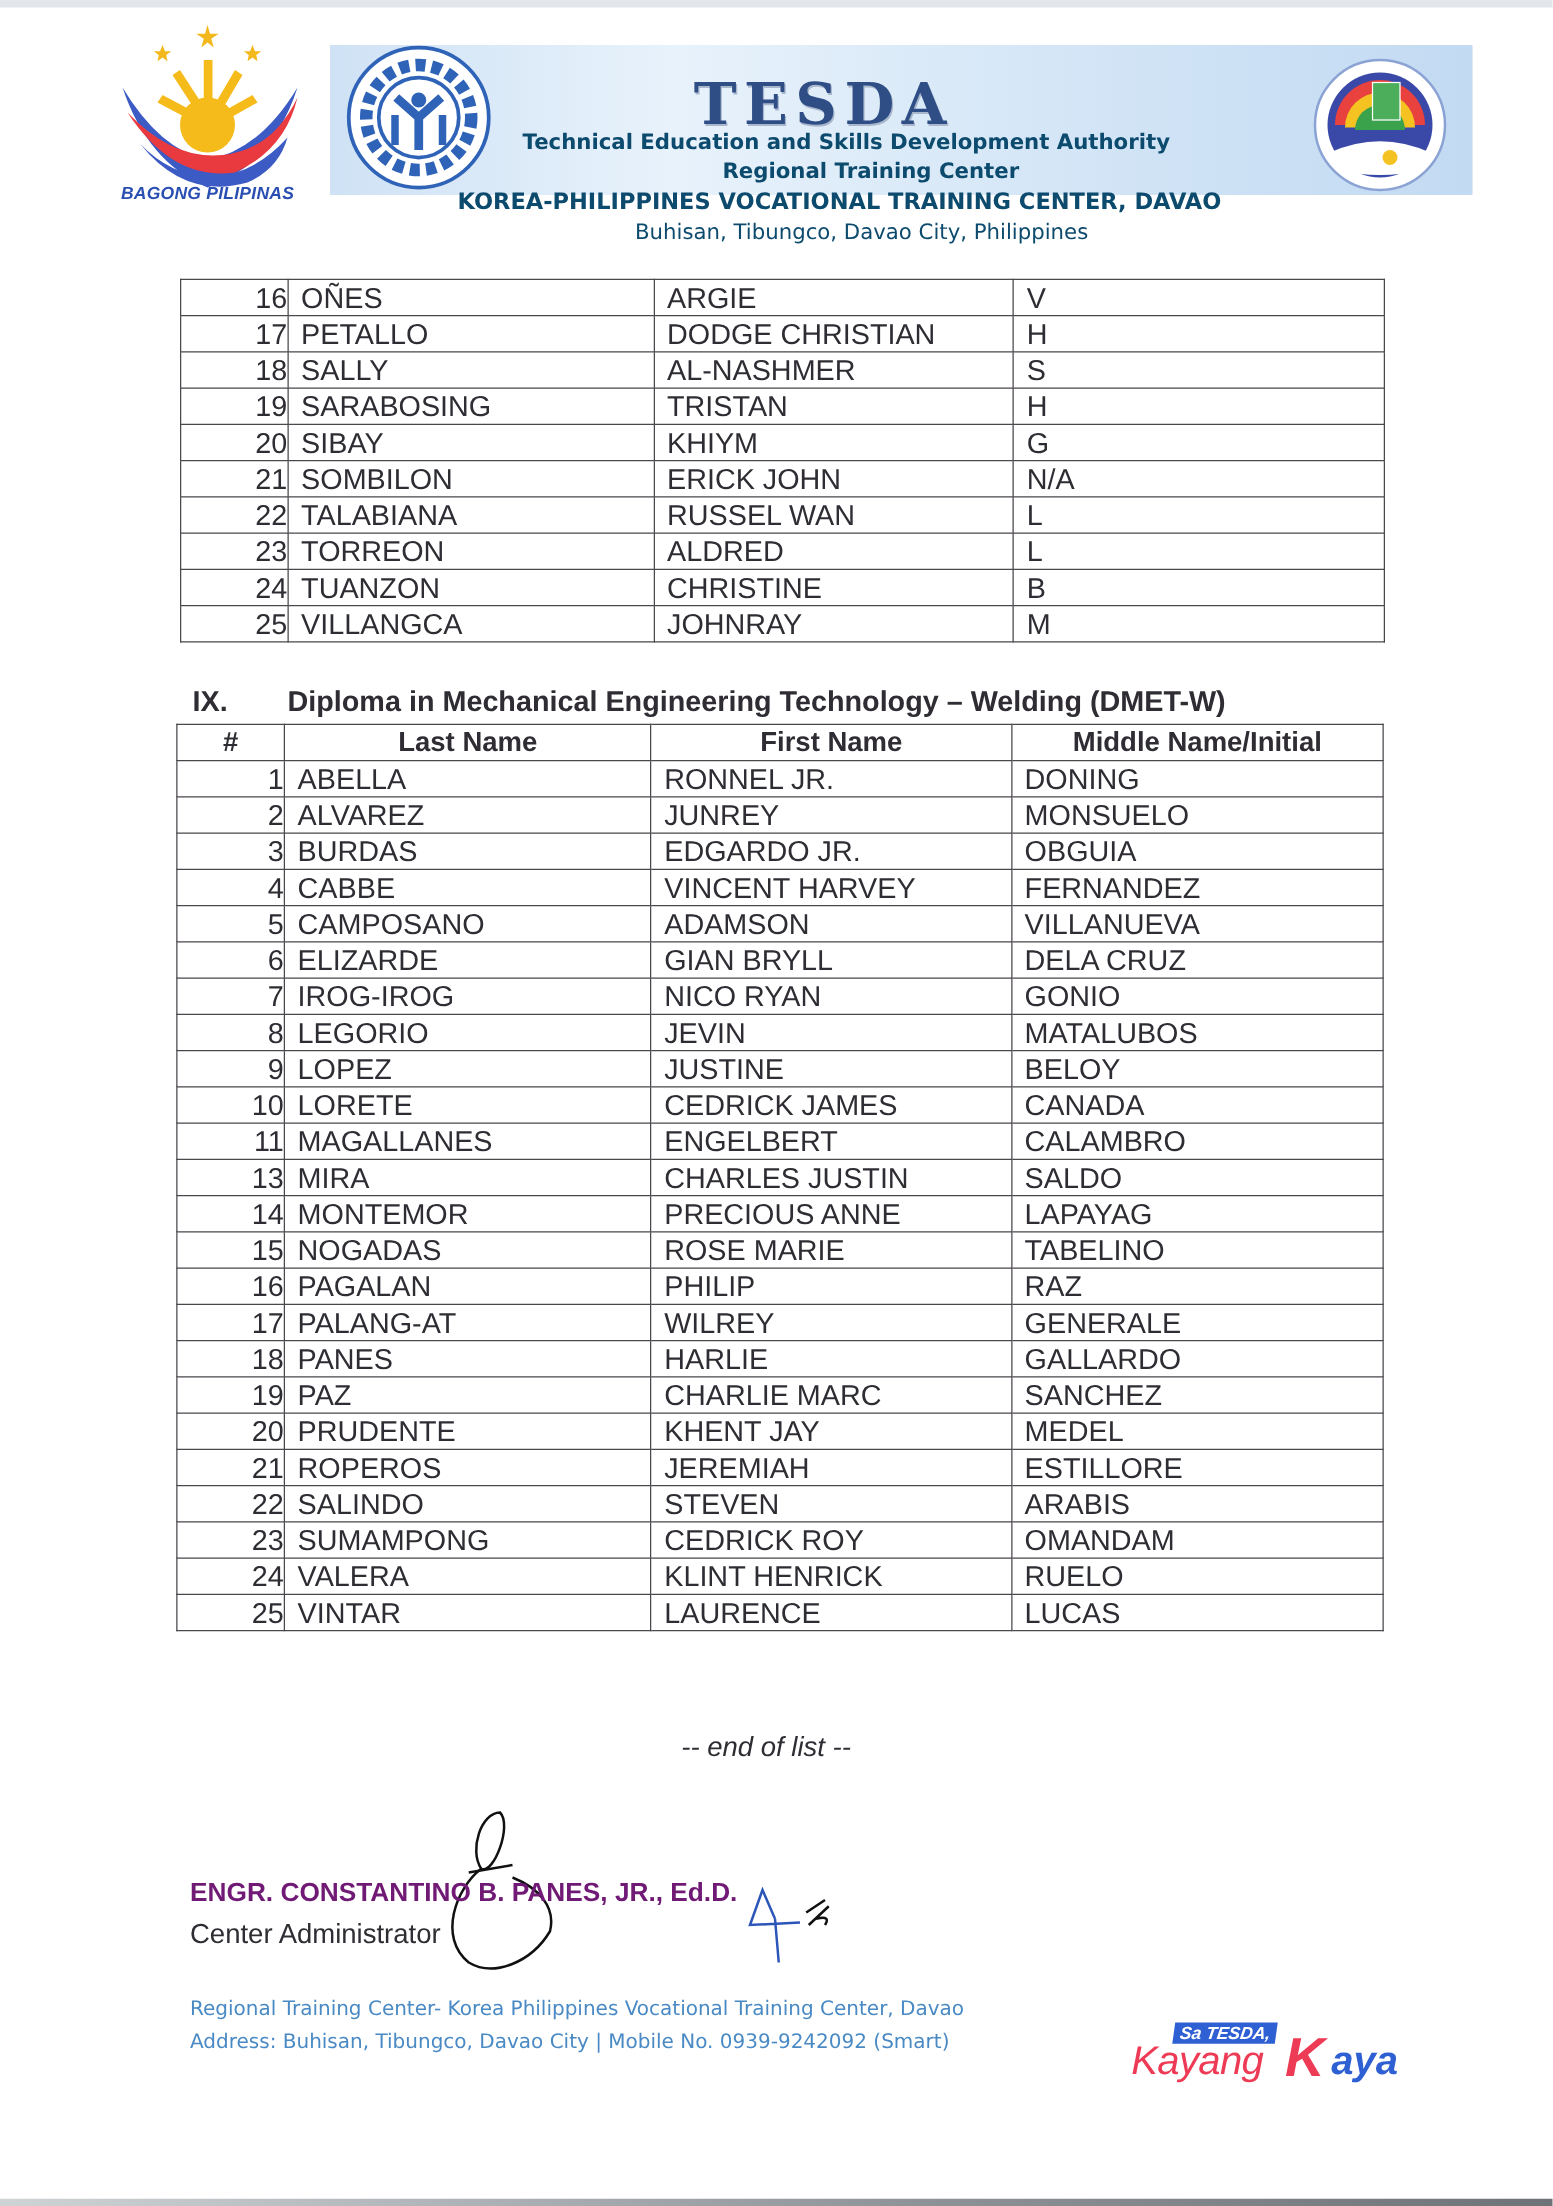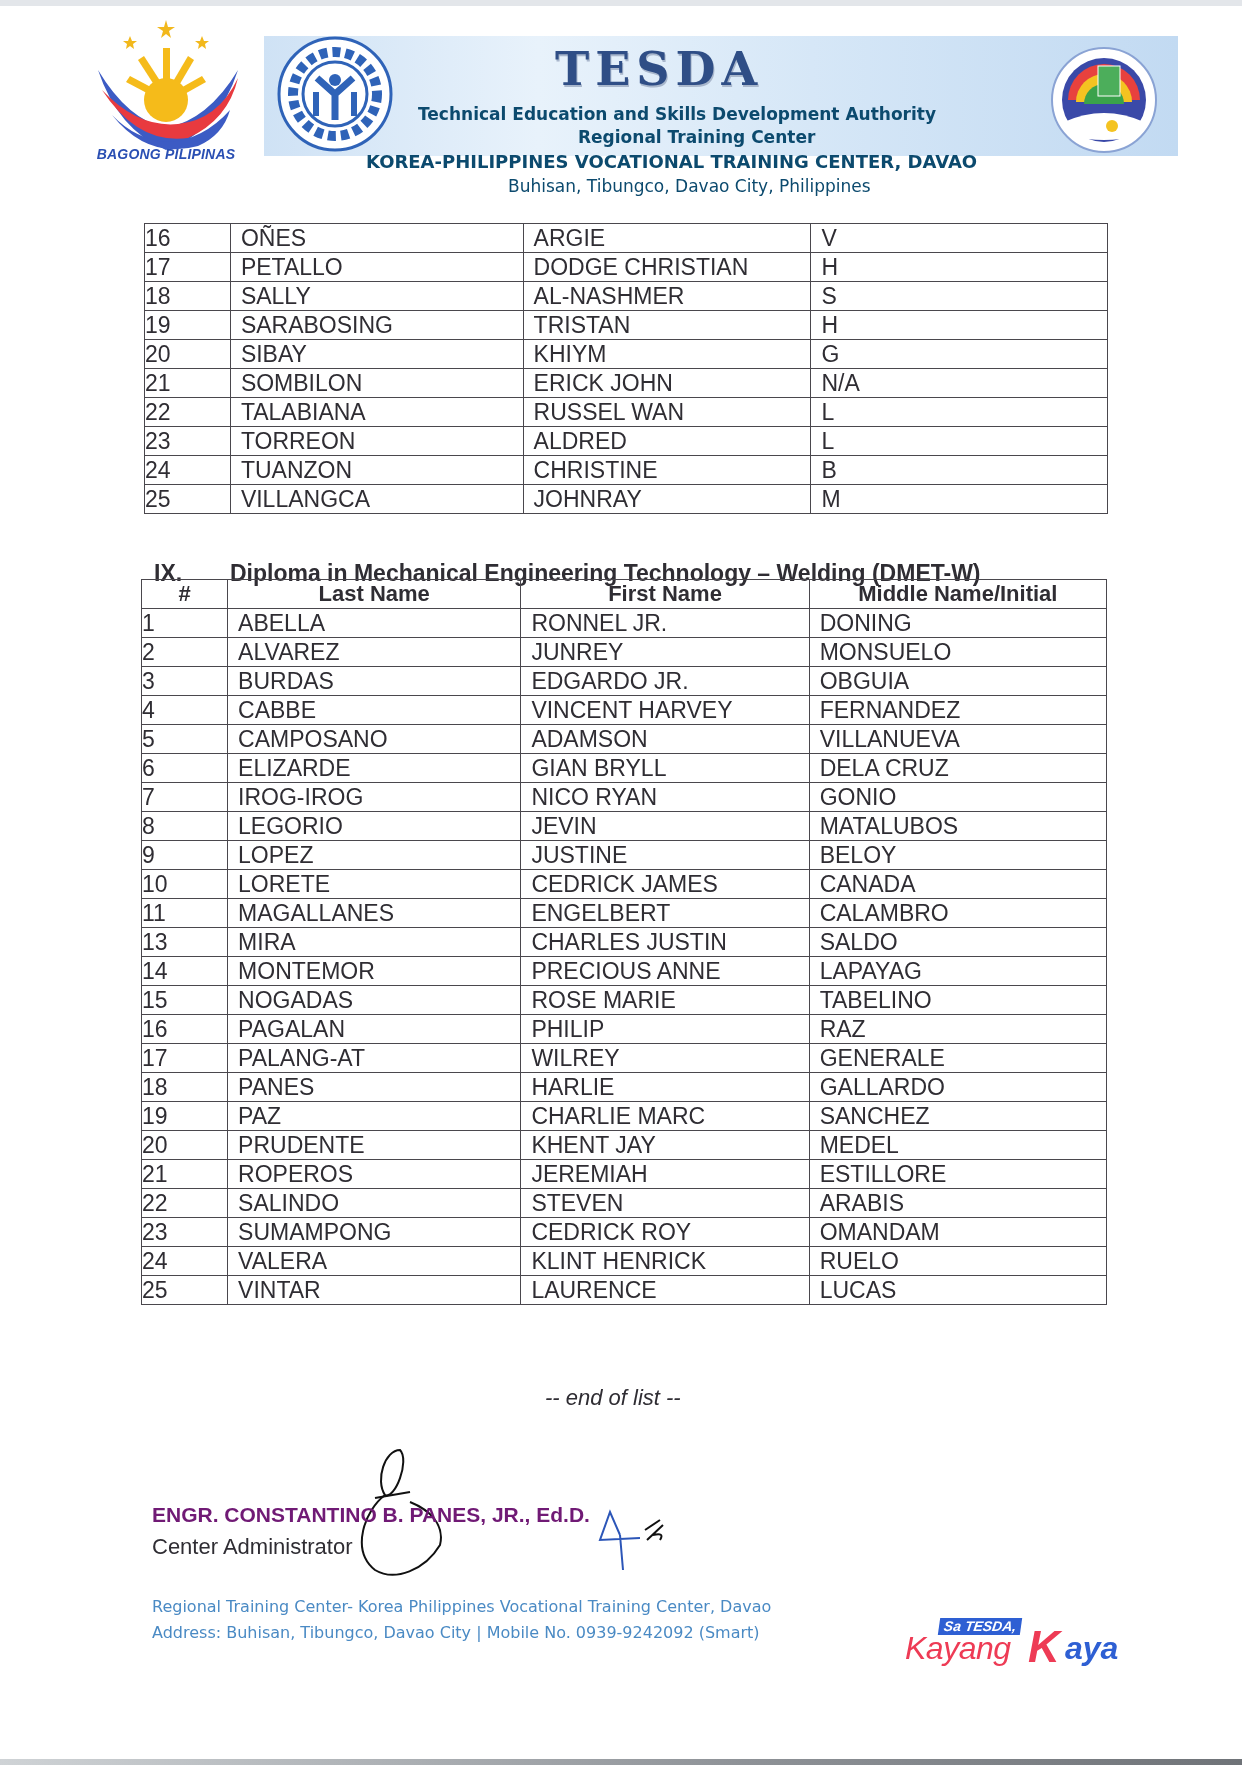--- a/index.html
+++ b/index.html
@@ -13,37 +13,37 @@
     .page-edge-bottom { position:absolute; left:0; bottom:0; width:1242px; height:6px; background:linear-gradient(90deg,#cfd3d6,#8e9297 60%,#6f7378); }
 
     
     .hdr { position:absolute; left:0; top:0; width:1242px; height:210px; }
     .bp-logo { position:absolute; left:78px; top:20px; width:180px; height:150px; }
     .bp-text { position:absolute; left:76px; top:146px; width:180px; text-align:center; font-weight:bold; font-style:italic; color:#2a4fb3; font-size:14px; letter-spacing:0.2px; }
     .banner { position:absolute; left:264px; top:36px; width:914px; height:120px;
       background: linear-gradient(90deg, #cfe2f5 0%, #e8f2fb 30%, #d6e7f7 60%, #c2daf2 100%); }
     .tesda-seal { position:absolute; left:272px; top:34px; width:126px; height:120px; }
     .kp-seal { position:absolute; left:1038px; top:44px; width:132px; height:112px; }
-    .tesda-word { position:absolute; left:555px; top:42px; font-family:"DejaVu Serif", serif; font-weight:bold; font-size:46px; color:#2f4e86; letter-spacing:6px; text-shadow: 1px 2px 0 #a9b7cc; }
+    .tesda-word { position:absolute; left:555px; top:56px; font-family:"DejaVu Serif", serif; font-weight:bold; font-size:46px; color:#2f4e86; letter-spacing:6px; text-shadow: 1px 2px 0 #a9b7cc; }
     .hdr-line { position:absolute; white-space:nowrap; font-family:"DejaVu Sans", sans-serif; color:#0c4a6e; }
     .hl1 { left:418px; top:104px; font-size:17px; font-weight:bold; }
     .hl2 { left:578px; top:127px; font-size:17px; font-weight:bold; }
     .hl3 { left:366px; top:151px; font-size:18px; font-weight:bold; }
     .hl4 { left:508px; top:176px; font-size:17px; }
 
     
     table.roster { position:absolute; border-collapse:collapse; font-size:23px; color:#2f2d33; }
     table.roster td, table.roster th { border:1.5px solid #4a474d; padding:0 0 0 10px; height:28px; line-height:28px; white-space:nowrap; }
-    table.roster td.num { text-align:left; padding:0; }
+    table.roster td.num { text-align:right; padding:0; }
     table.roster th { font-weight:bold; text-align:center; padding:0; font-size:22px; }
     .t1 { left:144px; top:223px; width:964px; }
     .t2 { left:141px; top:579px; width:966px; }
     col.c0 { width:86px; } col.c1 { width:293px; } col.c2 { width:288px; } col.c3 { width:297px; }
 
-    .section-title { position:absolute; left:154px; top:548px; font-size:23px; font-weight:bold; white-space:nowrap; color:#2f2d33;margin-top:12px; }
+    .section-title { position:absolute; left:154px; top:548px; font-size:23px; font-weight:bold; white-space:nowrap; color:#2f2d33; }
     .section-title .roman { display:inline-block; width:76px; }
 
     .end-list { position:absolute; left:545px; top:1385px; font-size:22px; font-style:italic; color:#2f2d33; }
 
     .signer-name { position:absolute; left:152px; top:1503px; font-size:21px; font-weight:bold; white-space:nowrap; color:#701a75; }
     .signer-title { position:absolute; left:152px; top:1534px; font-size:22px; white-space:nowrap; color:#2f2d33; }
     .signature { position:absolute; left:355px; top:1440px; width:330px; height:140px; }
 
     .footer { position:absolute; left:152px; top:1594px; font-family:"DejaVu Sans", sans-serif; font-size:16px; line-height:26px; color:#4a8ac4; white-space:nowrap; }
     .footer .link { text-decoration:underline; }

